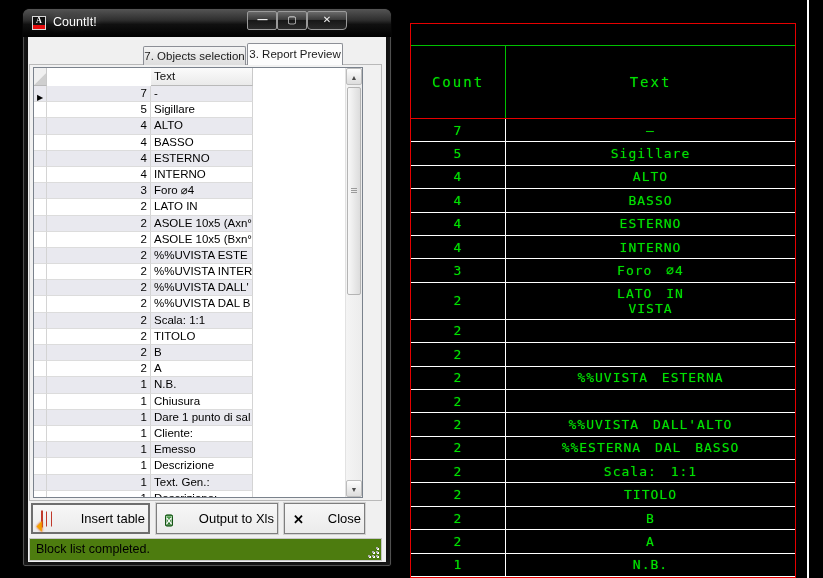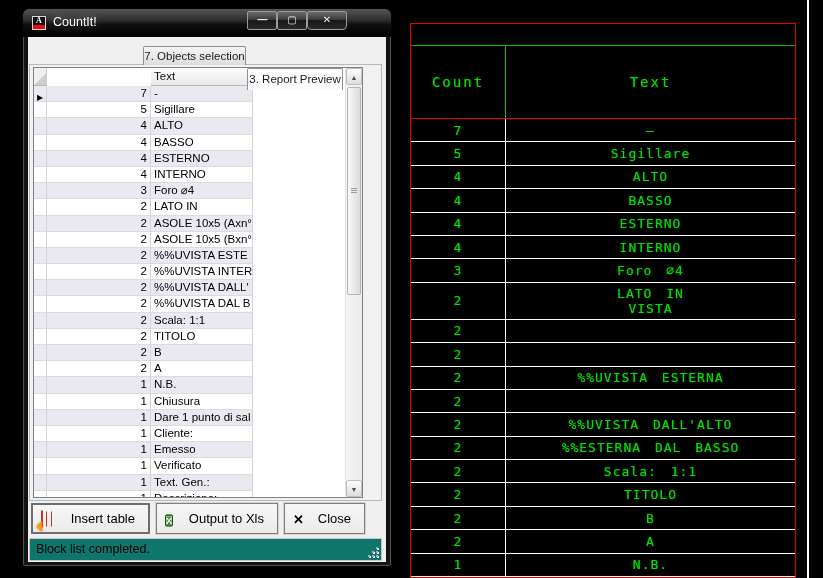--- a/index.html
+++ b/index.html
@@ -49,21 +49,21 @@
   
   .tab{
     position:absolute;box-sizing:border-box;border:1px solid #8c8f96;border-bottom:none;
     border-radius:2px 2px 0 0;font-size:11.5px;color:#1a1a1a;text-align:center;
     z-index:3;cursor:default;white-space:nowrap;
   }
   .tab.inactive{top:9px;height:19px;line-height:18px;background:linear-gradient(#f4f4f4,#ddd);}
   .tab.active{top:6px;height:22px;line-height:21px;background:#fcfcfc;z-index:4;}
   .tab.t1{left:2px;width:112px;}
   .tab.t2{left:115px;width:103px;}
-  .tab.t3{left:219px;width:96px;margin-top:25px;}
+  .tab.t3{left:219px;width:96px;}
   .tab-page{
     position:absolute;left:1px;top:27px;width:353px;height:437px;box-sizing:border-box;
     border:1px solid #b9b9b9;background:#f1f1f1;z-index:1;
   }
   
   .grid{
     position:absolute;left:5px;top:30px;width:330px;height:431px;box-sizing:border-box;
     border:1px solid #7a828c;background:#fff;overflow:hidden;z-index:2;
   }
   .g-header{display:flex;height:18px;box-sizing:border-box;}
@@ -110,21 +110,21 @@
   }
   .sb-thumb::after{
     content:"";position:absolute;left:3px;right:3px;top:50%;height:5px;margin-top:-3px;
     background:repeating-linear-gradient(#9a9a9a 0 1px,transparent 1px 2px);
   }
   
   .btn{
     position:absolute;top:466px;height:31px;box-sizing:border-box;
     background:linear-gradient(#f7f7f7,#ebebeb);
     display:flex;align-items:center;justify-content:flex-end;
-    font-size:13px;color:#000;padding-right:13px;cursor:default;
+    font-size:13px;color:#000;padding-right:3px;cursor:default;
   }
   .btn.b-insert{left:3px;width:119px;border:2px solid #6e6e6e;}
   .btn.b-output{left:128px;width:122px;border:1px solid #7e7e7e;box-shadow:0 0 0 1px #d2d2d2;}
   .btn.b-close{left:256px;width:81px;border:1px solid #7e7e7e;box-shadow:0 0 0 1px #d2d2d2;}
   .btn .bicon{position:absolute;left:8px;top:50%;transform:translateY(-50%);}
   .ico-table{width:16px;height:13px;border:1px solid #c0392b;box-sizing:border-box;position:relative;background:#fff;}
   .ico-table::before{
     content:"";position:absolute;left:0;right:0;top:3px;height:1px;background:#c0392b;
     box-shadow:0 4px 0 #c0392b;
   }
@@ -140,21 +140,21 @@
   }
   .ico-xls{
     width:16px;height:14px;border-radius:2px;background:linear-gradient(#57a657,#1c641c);
     border:1px solid #145214;box-sizing:border-box;color:#fff;font-weight:bold;
     font-size:9px;text-align:center;line-height:12px;box-shadow:inset 0 0 0 1px rgba(255,255,255,.5);
   }
   .ico-x{font-size:13px;font-weight:bold;color:#000;line-height:13px;}
   
   .statusbar{
     position:absolute;left:1px;top:501px;width:353px;height:23px;box-sizing:border-box;
-    border:1px solid #c6c6c6;background:#0f766e;font-size:12.5px;color:#000;
+    border:1px solid #c6c6c6;background:#4d7c0f;font-size:12.5px;color:#000;
     line-height:21px;padding-left:6px;
   }
   .grip{position:absolute;right:3px;bottom:3px;width:10px;height:10px;}
   .grip i{
     position:absolute;width:2px;height:2px;background:#aeaeae;box-shadow:1px 1px 0 #fff;
   }
   .grip i:nth-child(1){right:0;bottom:0;}
   .grip i:nth-child(2){right:4px;bottom:0;}
   .grip i:nth-child(3){right:0;bottom:4px;}
   .grip i:nth-child(4){right:8px;bottom:0;}
@@ -328,21 +328,21 @@
             <div class="g-cell g-text">Cliente:</div>
           </div>
           <div class="g-row odd">
             <div class="g-ind"></div>
             <div class="g-cell g-count">1</div>
             <div class="g-cell g-text">Emesso</div>
           </div>
           <div class="g-row even">
             <div class="g-ind"></div>
             <div class="g-cell g-count">1</div>
-            <div class="g-cell g-text">Verificato</div>
+            <div class="g-cell g-text">Descrizione</div>
           </div>
           <div class="g-row odd">
             <div class="g-ind"></div>
             <div class="g-cell g-count">1</div>
             <div class="g-cell g-text">Text. Gen.:</div>
           </div>
           <div class="g-row even">
             <div class="g-ind"></div>
             <div class="g-cell g-count">1</div>
             <div class="g-cell g-text">Descrizione:</div>

